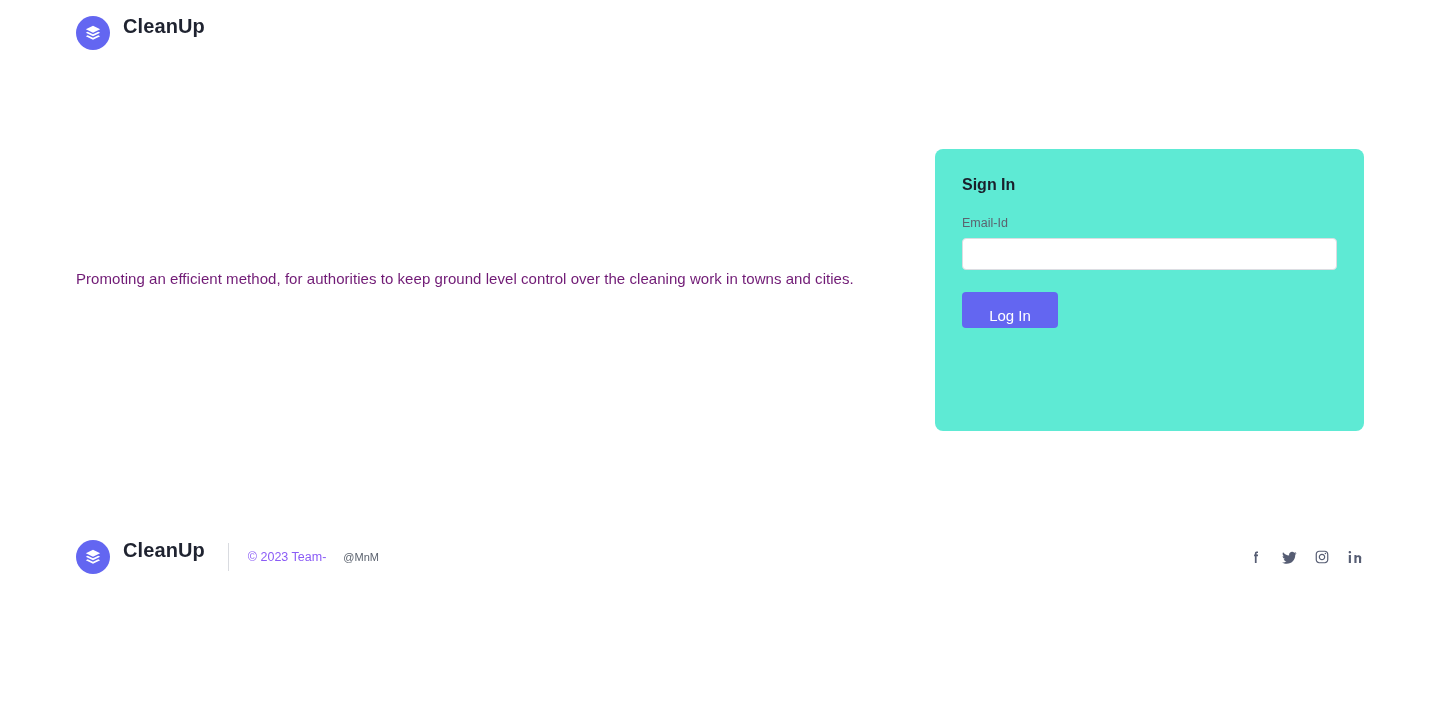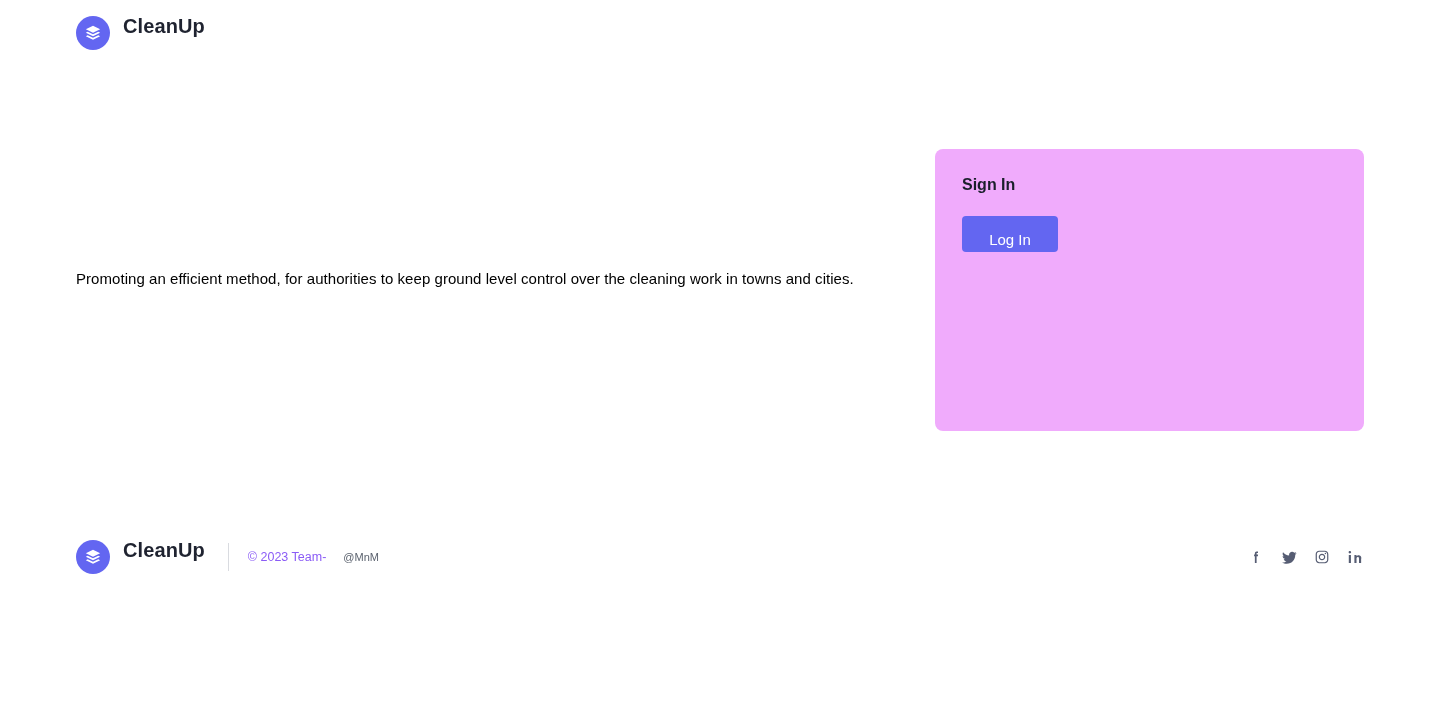--- a/index.html
+++ b/index.html
@@ -70,33 +70,33 @@
     font-size: 33px;
     font-weight: 400;
     color: #22272f;
     line-height: 1.2;
     letter-spacing: -0.2px;
   }
   .hero-subtitle {
     margin: 20px 0 0 0;
     font-size: 15px;
     font-weight: 400;
-    color: #000000;
+    color: #701a75;
     line-height: 1.45;
     letter-spacing: 0.05px;
   }
 
   
   .signin-card {
     position: absolute;
     left: 935px;
     top: 149px;
     width: 429px;
     height: 282px;
-    background: #f0abfc;
+    background: #5eead4;
     border-radius: 8px;
     padding: 26px 27px 0 27px;
   }
   .signin-title {
     margin: 0;
     font-size: 16px;
     font-weight: 700;
     color: #1a1f2b;
     line-height: 1.2;
   }
@@ -211,20 +211,24 @@
     </a>
   </header>
 
   <section class="hero">
     <p class="hero-subtitle">Promoting an efficient method, for authorities to keep ground level control over the cleaning work in towns and cities.</p>
   </section>
 
   <section class="signin-card">
     <h2 class="signin-title">Sign In</h2>
 
+    <div class="field">
+      <label class="field-label">Email-Id</label>
+      <input class="field-input" type="text" placeholder="" style="">
+    </div>
 
 
     <button class="login-button">Log In</button>
   </section>
 
   <footer class="site-footer">
     <div class="footer-left">
       <a class="brand" style="margin-left:0;">
         <span class="brand-mark">
           <svg width="20" height="20" viewBox="0 0 24 24" aria-hidden="true">

